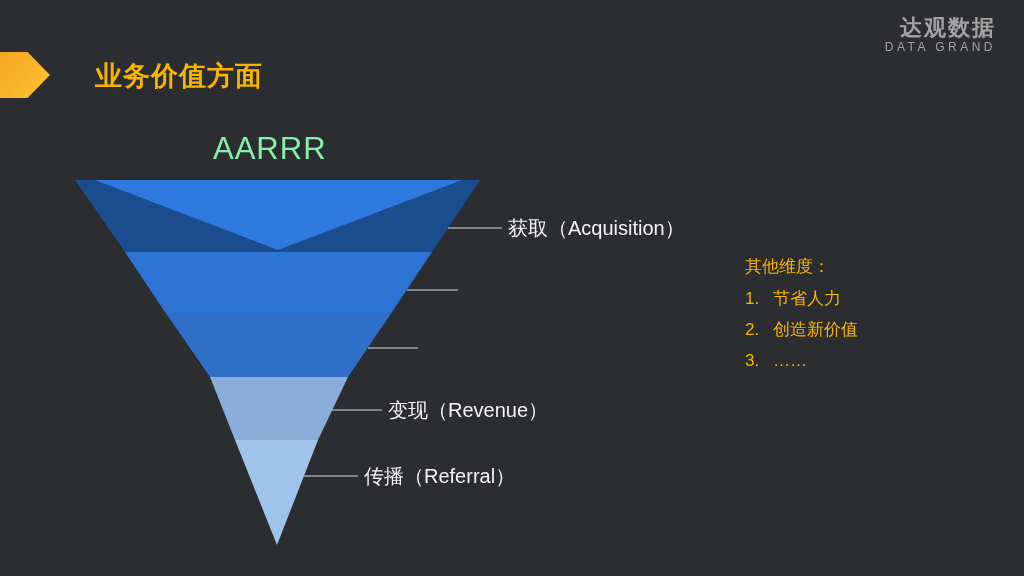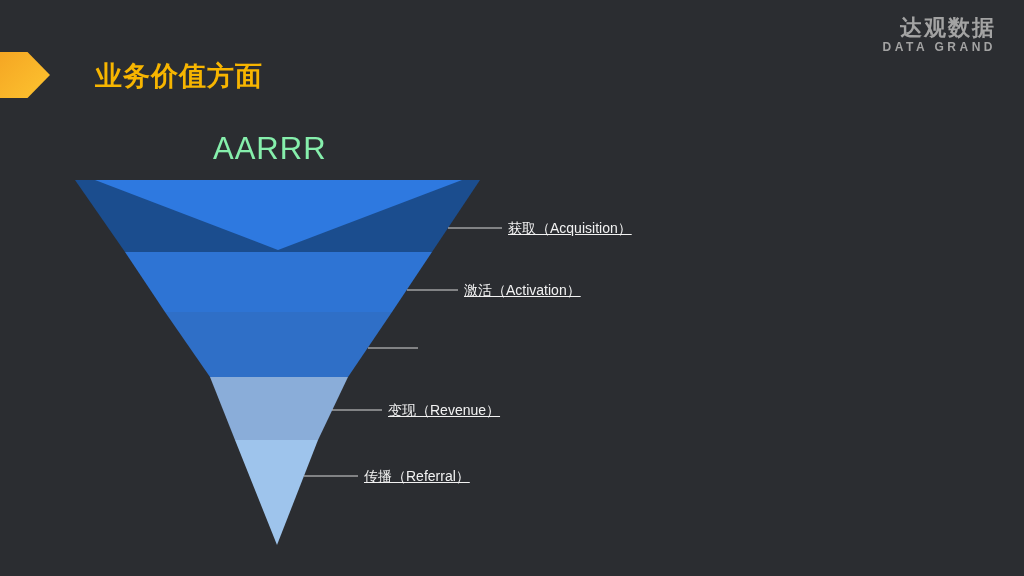--- a/index.html
+++ b/index.html
@@ -36,21 +36,21 @@
     color: #a3a3a3;
   }
   .logo-cn {
     font-size: 22px;
     font-weight: bold;
     letter-spacing: 2px;
     line-height: 24px;
   }
   .logo-en {
     font-size: 12px;
-    font-weight: bold;
+    font-weight: normal;
     letter-spacing: 3.5px;
     line-height: 15px;
     text-align: right;
   }
 
   
   .funnel-title {
     position: absolute;
     left: 213px; top: 131px;
     font-size: 31px;
@@ -58,25 +58,24 @@
     color: #86efac;
     letter-spacing: 1px;
   }
   .funnel-svg {
     position: absolute;
     left: 0; top: 0;
     width: 1024px; height: 576px;
   }
   .stage-label {
     position: absolute;
-    font-size: 14px;
+    font-size: 20px;
     color: #f2f2f2;
     line-height: 22px;
     white-space: nowrap;
-    text-decoration: underline;
   }
 
   
   .notes {
     position: absolute;
     left: 745px; top: 256px;
     color: #f7b500;
     font-size: 17px;
     line-height: 22px;
   }
@@ -108,18 +107,32 @@
     <polygon points="235,440 318,440 277,545" fill="#9ec4ec"></polygon>
 
     <line x1="448" y1="228" x2="502" y2="228" stroke-width="1" stroke="#d9d9d9"></line>
     <line x1="407" y1="290" x2="458" y2="290" stroke-width="1" stroke="#d9d9d9"></line>
     <line x1="368" y1="348" x2="418" y2="348" stroke-width="1" stroke="#d9d9d9"></line>
     <line x1="332" y1="410" x2="382" y2="410" stroke-width="1" stroke="#d9d9d9"></line>
     <line x1="304" y1="476" x2="358" y2="476" stroke-width="1" stroke="#d9d9d9"></line>
   </svg>
 
   <div class="stage-label" style="left:508px; top:217px;">获取（Acquisition）</div>
-  <div class="stage-label" style="left:464px; top:279px;">激活（Activation）</div>
   <div class="stage-label" style="left:388px; top:399px;">变现（Revenue）</div>
   <div class="stage-label" style="left:364px; top:465px;">传播（Referral）</div>
 
+  <div class="notes">
+    <div class="notes-heading">其他维度：</div>
+    <div class="notes-item">
+      <span class="num">1.</span>
+      <span>节省人力</span>
+    </div>
+    <div class="notes-item">
+      <span class="num">2.</span>
+      <span>创造新价值</span>
+    </div>
+    <div class="notes-item">
+      <span class="num">3.</span>
+      <span>……</span>
+    </div>
+  </div>
 
 </div>
 
 </body></html>

